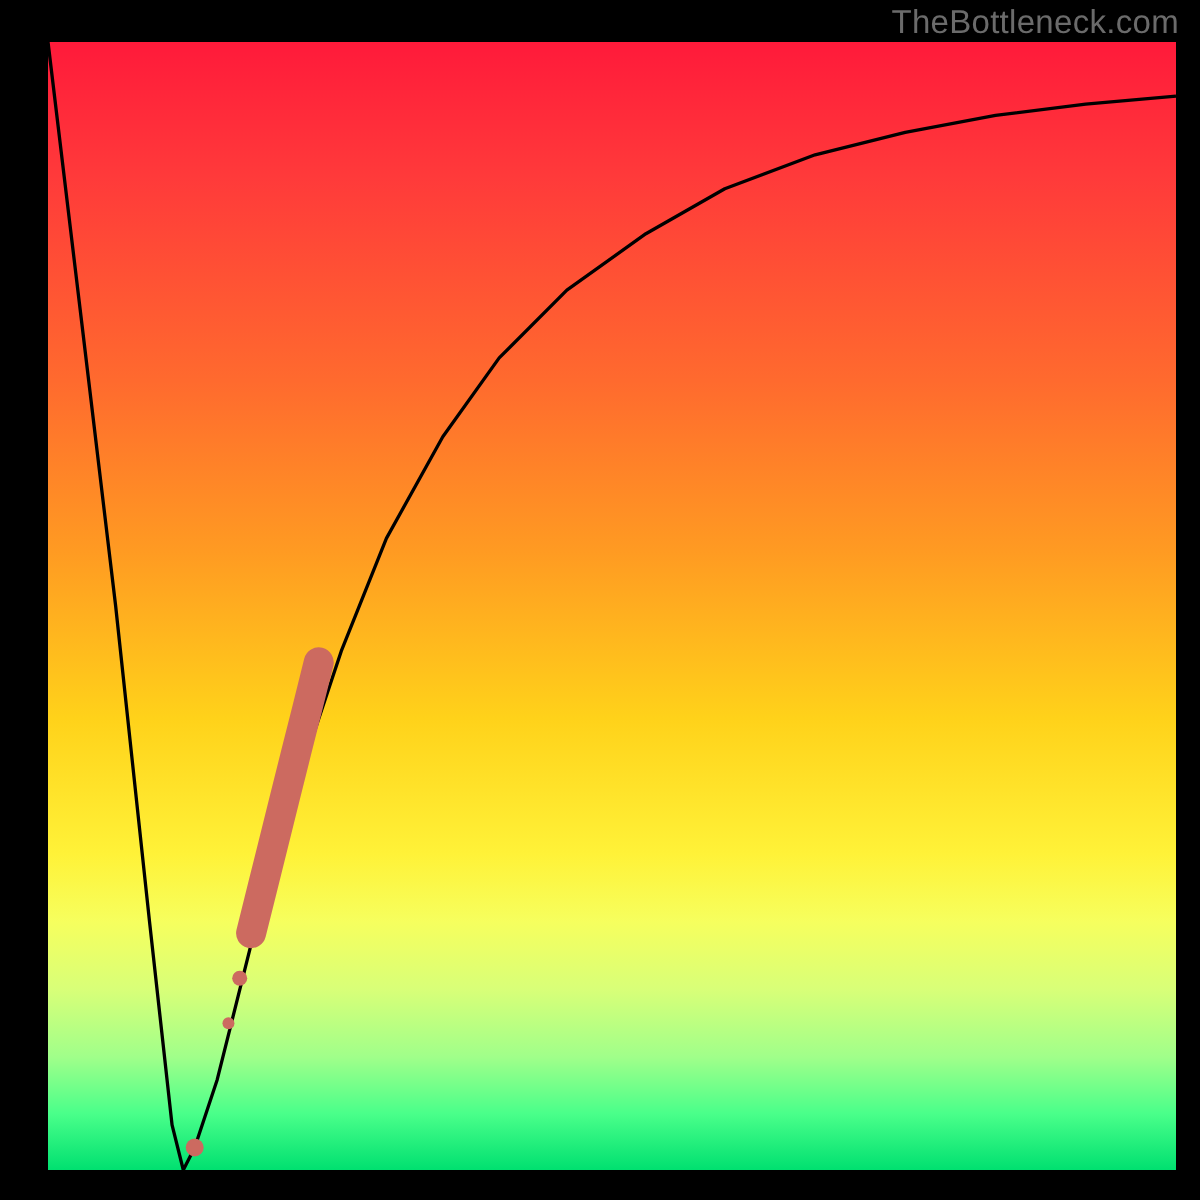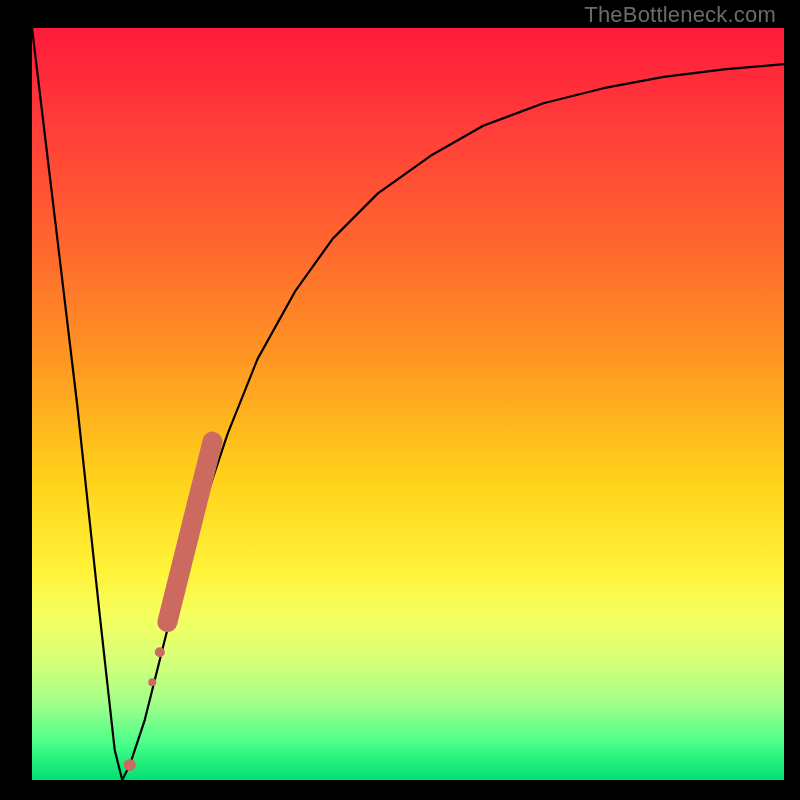--- a/index.html
+++ b/index.html
@@ -56,14 +56,14 @@
   <div class="plot" id="plot" style="left: 32px; top: 28px; width: 752px; height: 752px;"></div>
 
   <svg class="curve" id="svg" width="800" height="800">
       <path d="M32.0 28.0 L54.6 216.0 L77.1 404.0 L99.7 614.6 L114.7 749.9 L122.2 780.0 L129.8 765.0 L144.8 719.8 L167.4 629.6 L197.4 524.3 L227.5 434.1 L257.6 358.9 L295.2 291.2 L332.8 238.6 L377.9 193.4 L430.6 155.8 L483.2 125.8 L543.4 103.2 L603.5 88.2 L663.7 76.9 L723.8 69.4 L784.0 64.1 " fill="none" stroke="#000000" stroke-width="2.2" stroke-linejoin="round"></path>
       <path d="M167.4 622.1 L174.9 592.0 L182.4 561.9 L189.9 531.8 L197.4 501.8 L205.0 471.7 L212.5 441.6 " fill="none" stroke="#cc6a60" stroke-width="20" stroke-linecap="round"></path>
       <circle cx="129.8" cy="765.0" r="6" fill="#cc6a60"></circle>
       <circle cx="152.3" cy="682.2" r="4" fill="#cc6a60"></circle>
       <circle cx="159.8" cy="652.2" r="5" fill="#cc6a60"></circle>
     </svg>
 
-  <div class="watermark" style="top:2px; right:24px;">TheBottleneck.com</div>
+  <div class="watermark" style="top:2px; right:14px;">TheBottleneck.com</div>
 </div>
 
 </body></html>

